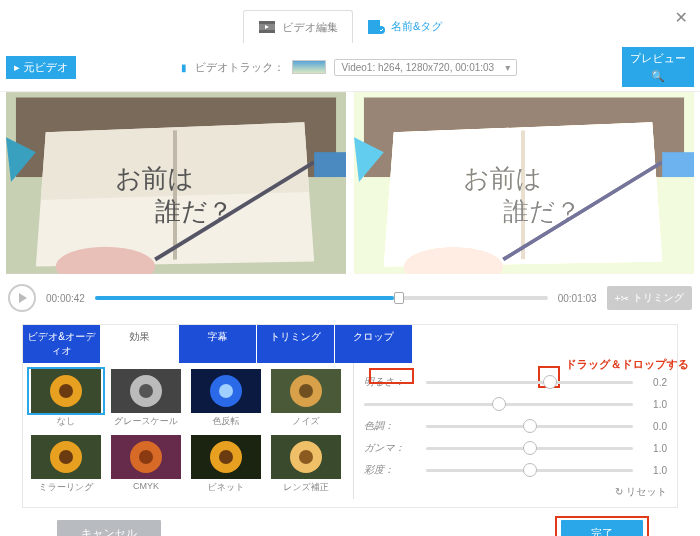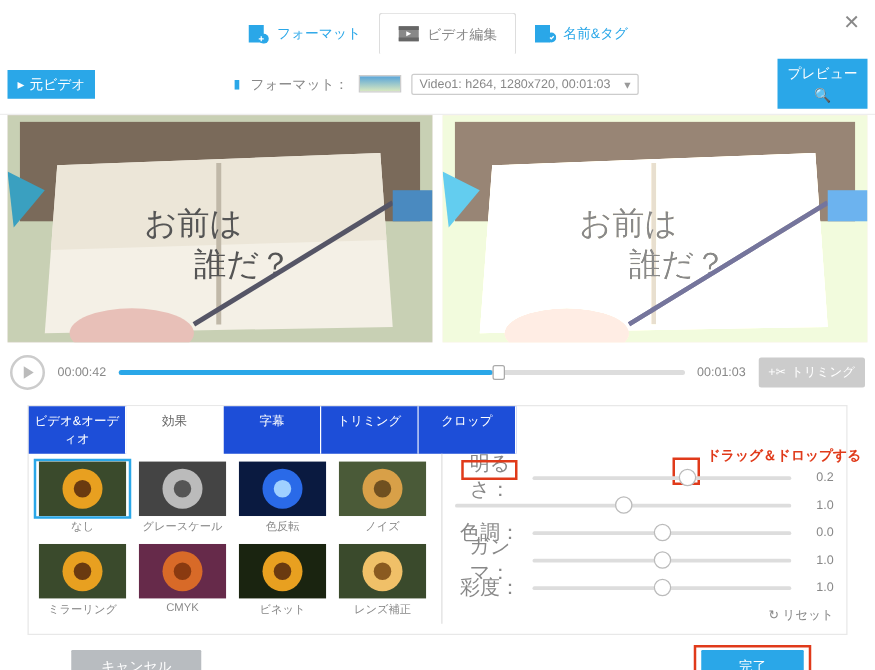--- a/index.html
+++ b/index.html
@@ -233,23 +233,24 @@
     pointer-events: none;
   }
   .srow {
     display: flex;
     align-items: center;
     gap: 6px;
     height: 22px;
   }
   .srow .slabel {
     width: 56px;
-    text-align: center;
-    font-size: 16px;
-    color: #888;
+    text-align: left;
+    font-size: 10px;
+    color: #888;
+    font-style: italic;
   }
   .srow .strack {
     flex: 1;
     height: 3px;
     background: #ddd;
     position: relative;
     border-radius: 2px;
   }
   .srow .shandle {
     position: absolute;
@@ -288,28 +289,20 @@
   .btn-cancel { background: #b8bcc0; }
   .btn-done { background: #2aa7e8; padding: 6px 30px; }
   .red-outline { position: absolute; border: 2px solid #e03a1a; pointer-events:none;}
 </style>
 </head>
 <body>
 
 <div class="close-btn">✕</div>
 
 <div class="top-tabs">
-  <div class="top-tab">
-    <svg width="18" height="16" viewBox="0 0 18 16">
-        <rect x="1" y="1" width="12" height="14" fill="#2aa7e8"></rect>
-        <circle cx="13" cy="12" r="4" fill="#2aa7e8"></circle>
-        <path d="M11 10v4M9 12h4" stroke="#fff" stroke-width="1"></path>
-      </svg>
-    <span>フォーマット</span>
-  </div>
   <div class="top-tab active">
     <svg width="18" height="16" viewBox="0 0 18 16">
         <rect x="1" y="2" width="16" height="12" fill="#888"></rect>
         <rect x="1" y="2" width="16" height="3" fill="#666"></rect>
         <rect x="1" y="11" width="16" height="3" fill="#666"></rect>
         <path d="M7 6l4 2-4 2z" fill="#fff"></path>
       </svg>
     <span>ビデオ編集</span>
   </div>
   <div class="top-tab">
@@ -322,21 +315,21 @@
   </div>
 </div>
 
 <div class="track-row">
   <div class="left-lbl">
     <span>▸</span>
     <span>元ビデオ</span>
   </div>
   <div class="track-sel">
     <span style="color:#2aa7e8;font-size:10px">▮</span>
-    <span>フォーマット：</span>
+    <span>ビデオトラック：</span>
     <span class="thumb"></span>
     <span class="dd">Video1: h264, 1280x720, 00:01:03</span>
   </div>
   <div class="preview-btn">
     <span>プレビュー</span>
     <span>🔍</span>
   </div>
 </div>
 
 <div class="previews">

